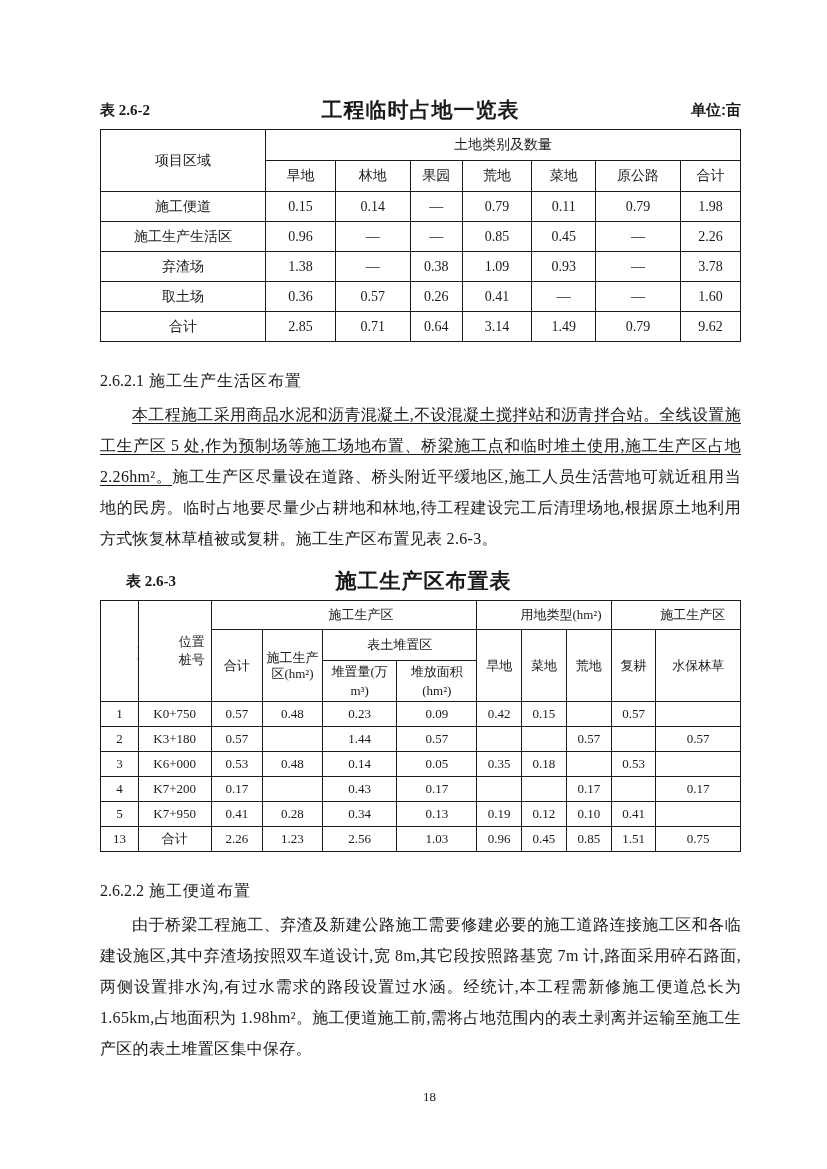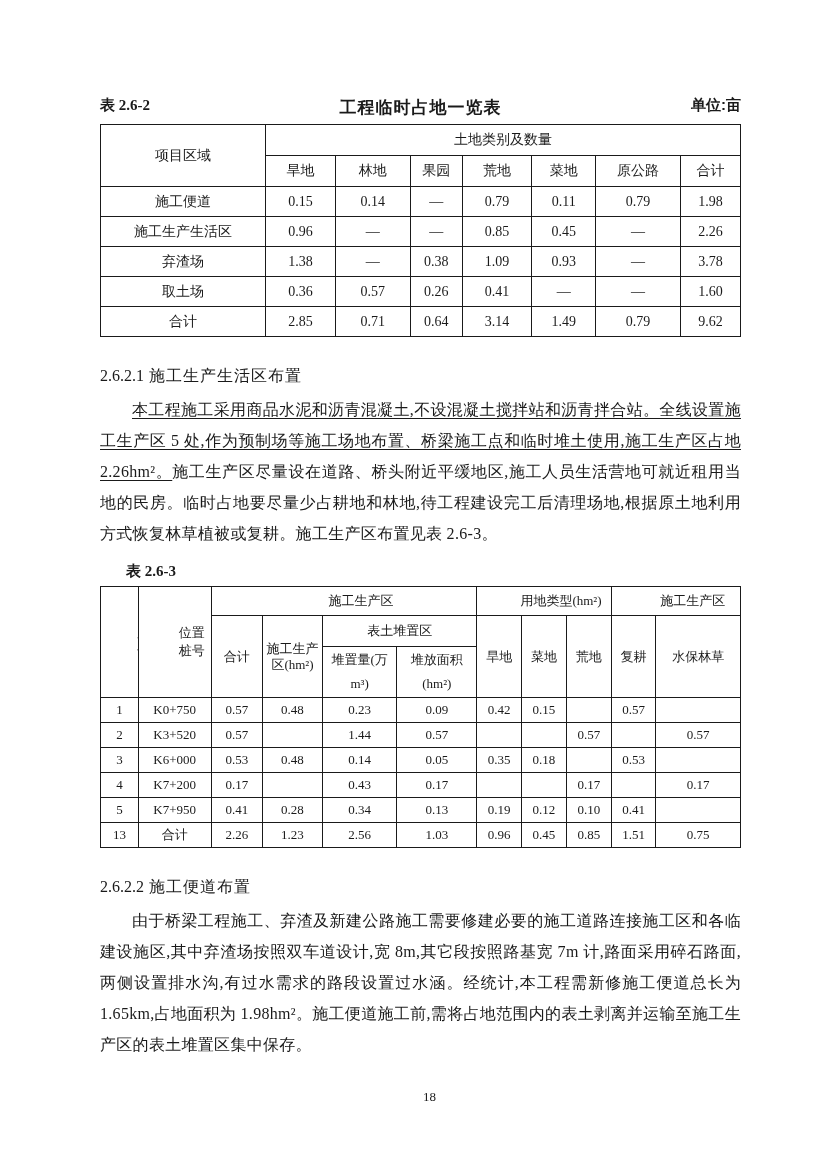--- a/index.html
+++ b/index.html
@@ -15,31 +15,31 @@
   .content {
     position: absolute;
     left: 100px;
     top: 96px;
     width: 641px;
   }
 
   
   .tbl-caption {
     display: flex;
-    align-items: flex-start;
+    align-items: center;
     font-size: 15px;
     margin-bottom: 5px;
   }
   .tbl-label { font-weight: bold; flex: 0 0 auto; }
   .tbl-title {
     flex: 1 1 auto;
     text-align: center;
     font-weight: bold;
     font-family: "Liberation Sans", sans-serif;
-    font-size: 17px;
+    font-size: 21px;
     letter-spacing: 1px;
   }
   .tbl-unit {
     flex: 0 0 auto;
     font-weight: bold;
     font-family: "Liberation Sans", sans-serif;
     font-size: 15px;
   }
   .cap-spacer { flex: 0 0 70px; }
 
@@ -57,21 +57,21 @@
     overflow: hidden;
   }
   .t1 { font-size: 14px; }
   .t1 .hrow1 td { height: 28px; }
   .t1 .hrow2 td { height: 28px; }
   .t1 .drow td { height: 27px; margin-top: 36px; }
 
   .t2 { font-size: 13px; }
   .t2 .hrow1 td { height: 26px; padding-left: 36px; }
   .t2 .hrow2 td { height: 28px; line-height: 16px; }
-  .t2 .hrow3 td { height: 34px; line-height: 24px; }
+  .t2 .hrow3 td { height: 34px; line-height: 19px; }
   .t2 .drow td { height: 22px; }
 
   
   .sec-heading {
     font-size: 16px;
     margin-top: 29px;
     margin-bottom: 7px;
   }
   .sec-heading .sec-text { margin-left: 5px; letter-spacing: 1px; }
   p.body-para {
@@ -187,20 +187,21 @@
 
     <div class="sec-heading">
       <span class="sec-num">2.6.2.1</span><span class="sec-text">施工生产生活区布置</span>
     </div>
     <p class="body-para">
       <span class="u">本工程施工采用商品水泥和沥青混凝土,不设混凝土搅拌站和沥青拌合站。全线设置施工生产区 5 处,作为预制场等施工场地布置、桥梁施工点和临时堆土使用,施工生产区占地 2.26hm²。</span><span>施工生产区尽量设在道路、桥头附近平缓地区,施工人员生活营地可就近租用当地的民房。临时占地要尽量少占耕地和林地,待工程建设完工后清理场地,根据原土地利用方式恢复林草植被或复耕。施工生产区布置见表 2.6-3。</span>
     </p>
 
     <div class="tbl-caption gap-before-t2">
       <span class="tbl-label">表 2.6-3</span>
+      <span class="tbl-title">施工生产区布置表</span>
       <span class="cap-spacer"></span>
     </div>
 
     <table class="t2">
       <colgroup>
         <col style="width:5.9%">
           <col style="width:11.4%">
           <col style="width:8.0%">
           <col style="width:9.4%">
         <col style="width:11.6%">
@@ -241,21 +242,21 @@
         <td>0.23</td>
         <td>0.09</td>
         <td>0.42</td>
         <td>0.15</td>
         <td></td>
         <td>0.57</td>
         <td></td>
       </tr>
       <tr class="drow">
         <td>2</td>
-        <td>K3+520</td>
+        <td>K3+180</td>
         <td>0.57</td>
         <td></td>
         <td>1.44</td>
         <td>0.57</td>
         <td></td>
         <td></td>
         <td>0.57</td>
         <td></td>
         <td>0.57</td>
       </tr>

